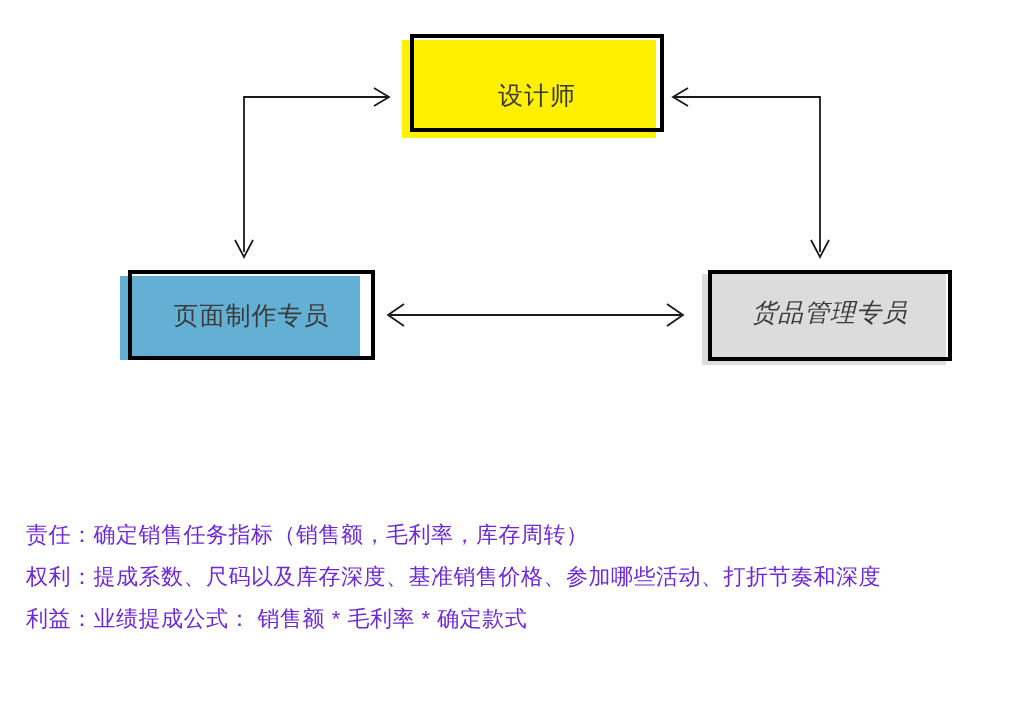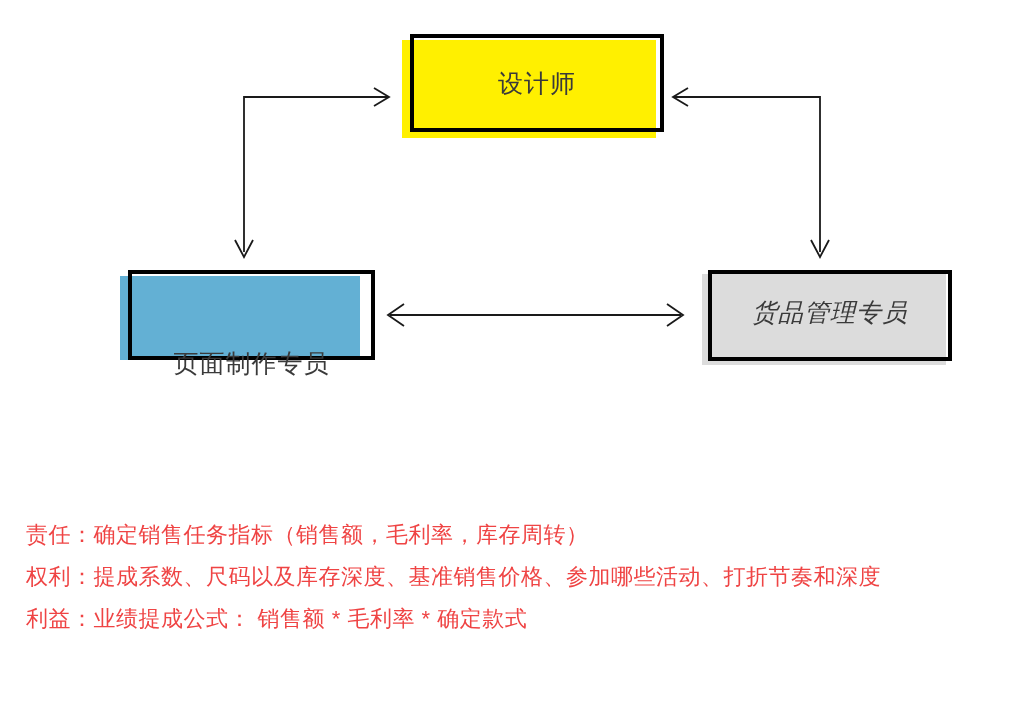--- a/index.html
+++ b/index.html
@@ -76,21 +76,21 @@
     background: #FFF000;
   }
   #node-designer .node-frame {
     left: 8px;
     top: 0px;
     width: 254px;
     height: 98px;
   }
   #node-designer .node-label {
     left: 8px;
-    top: 0px;
+    top: 12px;
     width: 254px;
     height: 98px;
   }
 
   
   #node-page {
     left: 120px;
     top: 270px;
     width: 255px;
     height: 96px;
@@ -106,21 +106,20 @@
     left: 8px;
     top: 0px;
     width: 247px;
     height: 90px;
   }
   #node-page .node-label {
     left: 8px;
     top: 0px;
     width: 247px;
     height: 90px;
-    margin-top: 48px;
   }
 
   
   #node-goods {
     left: 702px;
     top: 270px;
     width: 252px;
     height: 96px;
   }
   #node-goods .node-fill {
@@ -147,21 +146,21 @@
   
   #notes {
     position: absolute;
     left: 26px;
     top: 514px;
     width: 990px;
   }
   .note-line {
     font-size: 22px;
     line-height: 42px;
-    color: #ef4444;
+    color: #6d28d9;
     letter-spacing: 0.5px;
     white-space: nowrap;
   }
 </style>
 </head>
 <body>
 
 <div id="canvas">
 
   <svg id="connectors" viewBox="0 0 1035 704" width="1035" height="704" xmlns="http://www.w3.org/2000/svg">

